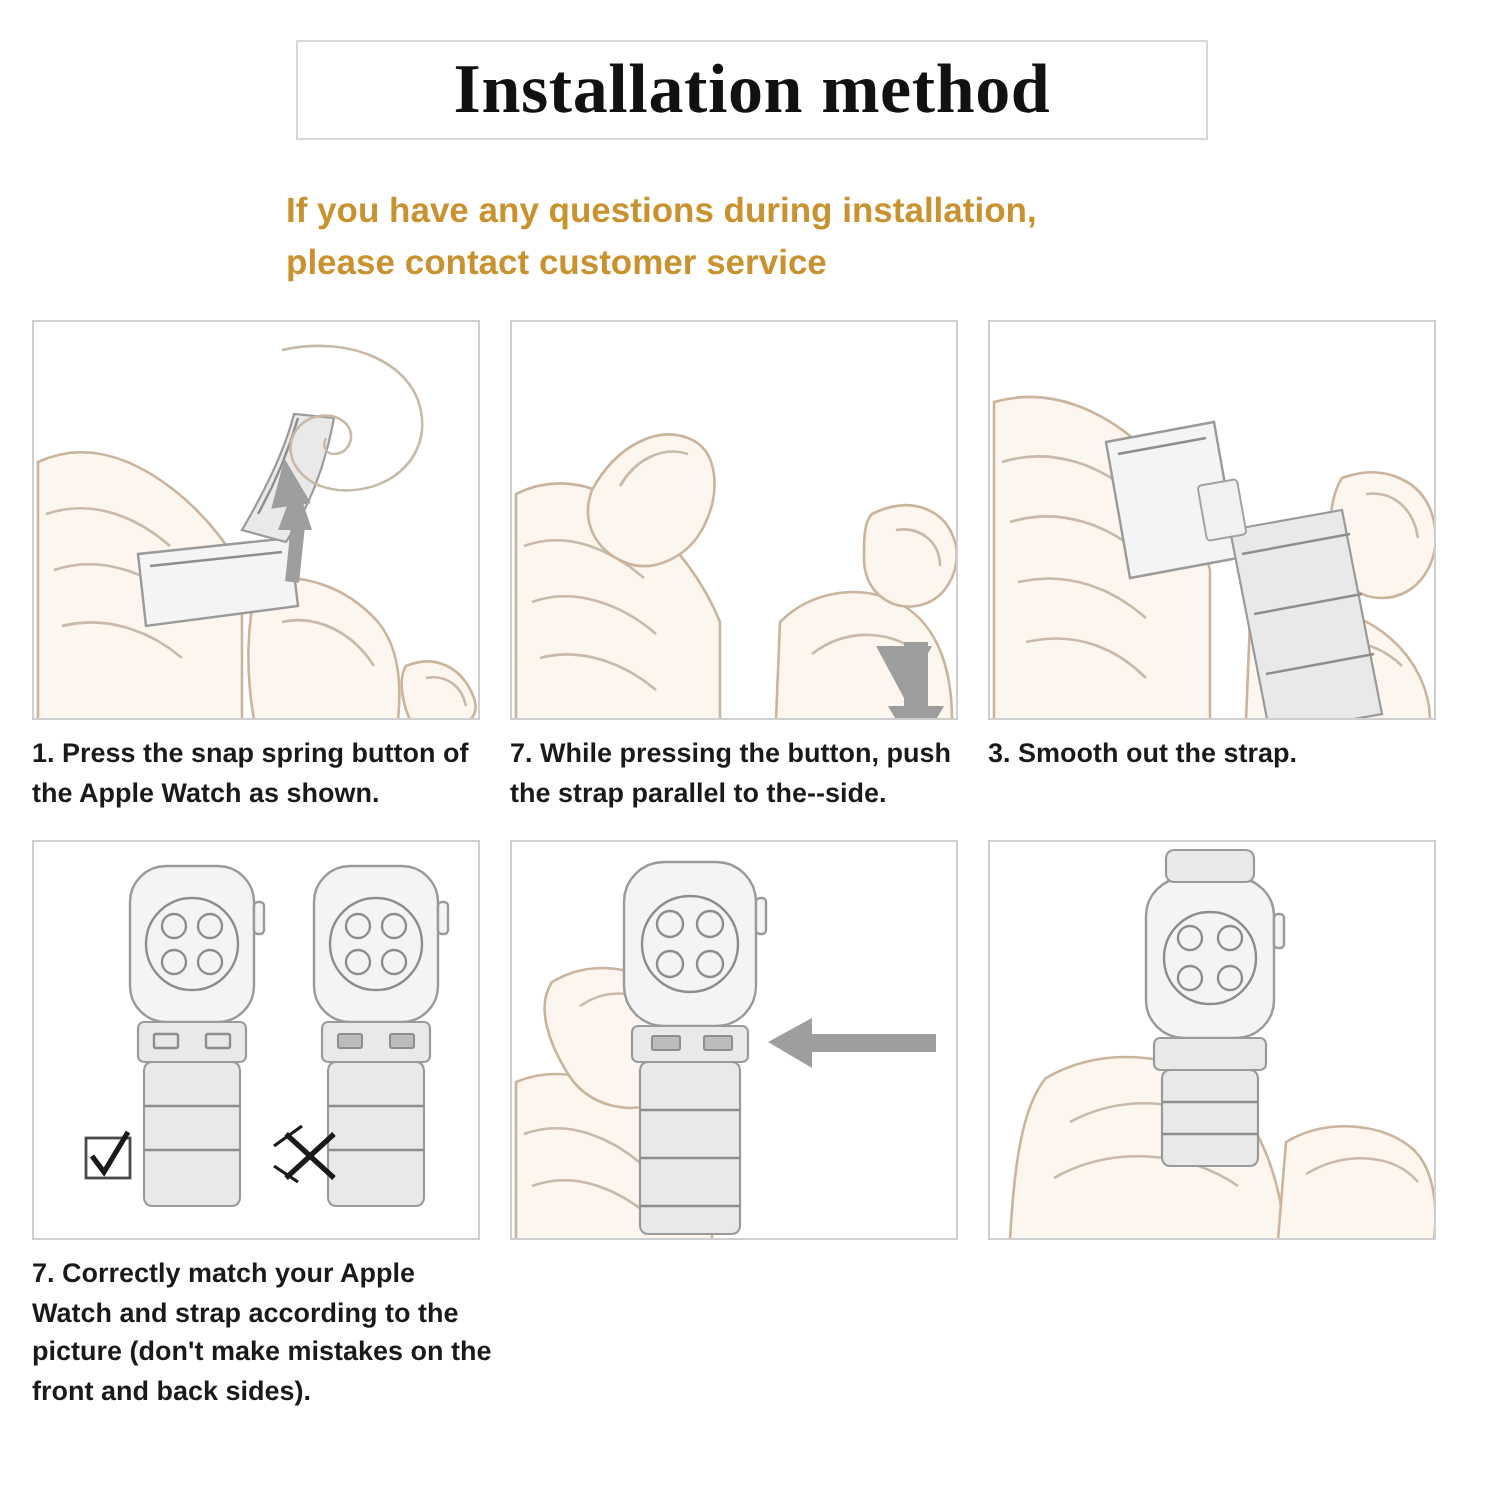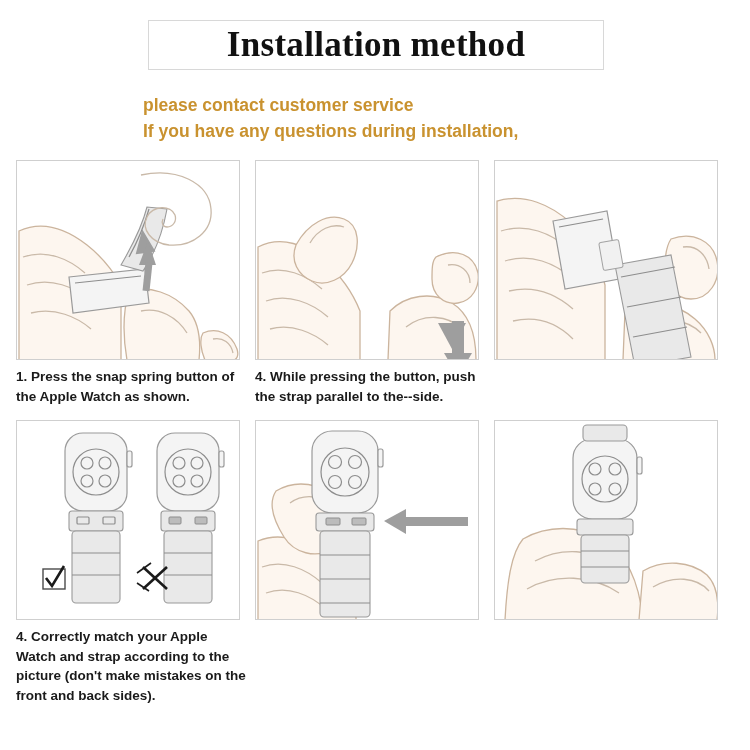--- a/index.html
+++ b/index.html
@@ -106,22 +106,22 @@
 </style>
 </head>
 <body>
 
 <div class="page">
 
   <div class="title-box"></div>
   <div class="title-text">Installation method</div>
 
   <div class="subtitle">
+    <span>If you have any questions during installation,</span>
     <span>please contact customer service</span>
-    <span>If you have any questions during installation,</span>
   </div>
 
   <div class="grid">
 
     <div class="row">
 
       <div class="cell">
         <div class="panel">
           <svg width="224" height="200" viewBox="0 0 224 200">
 
@@ -188,21 +188,21 @@
 
             <rect class="strap-light" x="120" y="260" width="18" height="22" rx="2" transform="rotate(-10 129 271)"></rect>
 
             <path class="arrow" d="M196,164"></path>
             <rect class="arrow" x="197" y="162" width="10" height="36" transform="translate(-1,0)"></rect>
             <path class="arrow" d="M188,196 L216,196 L202,222 Z" transform="translate(-6,-34)"></path>
             <rect class="arrow" x="196" y="160" width="12" height="34"></rect>
             <path class="arrow" d="M188,192 L216,192 L202,216 Z"></path>
           </svg>
         </div>
-        <div class="caption">4. While pressing the button, push the strap parallel to the--side.</div>
+        <div class="caption">7. While pressing the button, push the strap parallel to the--side.</div>
       </div>
 
       <div class="cell">
         <div class="panel">
           <svg width="224" height="200" viewBox="0 0 224 200">
 
             <path class="skin" d="M2,40 C30,32 56,44 76,62 C92,78 104,100 110,124 L110,199 L2,199 Z"></path>
             <path class="ln" d="M6,70 C32,62 56,72 74,88"></path>
             <path class="ln" d="M10,100 C36,92 60,102 78,118"></path>
             <path class="ln" d="M14,130 C40,124 62,134 78,148"></path>
@@ -218,20 +218,21 @@
             <path class="ln-dark" d="M64,66 L108,58"></path>
 
             <path class="strap" d="M120,104 L176,94 L196,196 L140,206 Z"></path>
             <path class="ln-dark" d="M126,116 L180,106"></path>
             <path class="ln-dark" d="M132,146 L186,136"></path>
             <path class="ln-dark" d="M138,176 L192,166"></path>
 
             <rect class="strap-light" x="106" y="80" width="20" height="28" rx="2" transform="rotate(-10 116 94)"></rect>
           </svg>
         </div>
+        <div class="caption">3. Smooth out the strap.</div>
       </div>
     </div>
 
     <div class="row row2">
 
       <div class="cell">
         <div class="panel">
           <svg width="224" height="200" viewBox="0 0 224 200">
 
             <g>
@@ -277,21 +278,21 @@
             </g>
 
             <g>
               <path d="M126,146 L150,168" stroke="#1a1a1a" stroke-width="2.6" fill="none"></path>
               <path d="M150,146 L126,168" stroke="#1a1a1a" stroke-width="2.6" fill="none"></path>
               <path d="M120,152 L134,142" stroke="#1a1a1a" stroke-width="1.6" fill="none"></path>
               <path d="M120,162 L132,170" stroke="#1a1a1a" stroke-width="1.6" fill="none"></path>
             </g>
           </svg>
         </div>
-        <div class="caption">4. Correctly match your Apple Watch and strap according to the picture (don't make mistakes on the front and back sides).</div>
+        <div class="caption">7. Correctly match your Apple Watch and strap according to the picture (don't make mistakes on the front and back sides).</div>
       </div>
 
       <div class="cell">
         <div class="panel">
           <svg width="224" height="200" viewBox="0 0 224 200">
 
             <path class="skin" d="M2,120 C26,110 50,120 68,136 C82,148 94,168 100,188 L100,199 L2,199 Z"></path>
             <path class="ln" d="M6,146 C28,138 50,148 66,162"></path>
             <path class="ln" d="M10,172 C32,164 54,174 70,188"></path>
             <path class="skin" d="M20,70 C40,58 66,62 80,78 C94,94 92,118 76,128 C60,138 38,132 28,116 C18,100 12,82 20,70 Z"></path>

